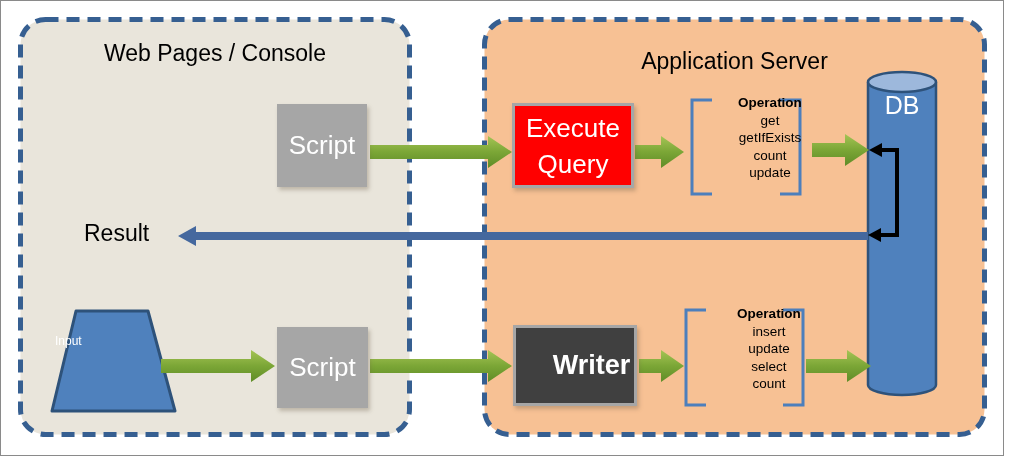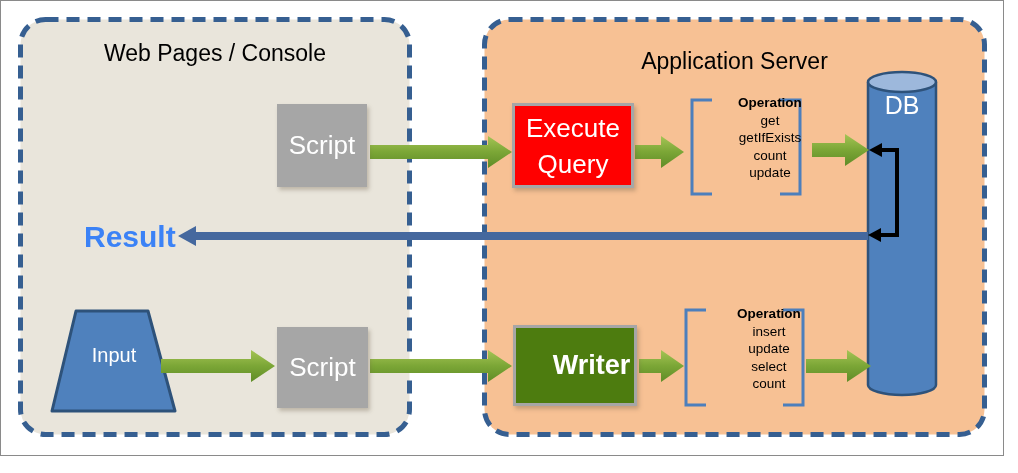--- a/index.html
+++ b/index.html
@@ -25,24 +25,24 @@
   .script-bottom { left:277px; top:327px; width:91px; height:81px; font-size:26px; }
   .execute-query {
     left:512px; top:103px; width:122px; height:85px;
     border:3px solid; font-weight:normal; font-size:26px; line-height:36px;
     flex-direction:column;
   }
   .writer {
     left:513px; top:325px; width:124px; height:81px;
     border:3px solid; font-weight:bold; font-size:27px;
   }
-  .result-label { left:84px; top:220px; font-size:30px; color:#3b82f6;font-weight:bold; }
+  .result-label { left:84px; top:220px; font-size:23px; color:#000000; }
   .input-data-label {
-    left:55px; top:344px; width:118px; text-align:center;
-    color:#ffffff; font-size:20px; line-height:22px;
+    left:55px; top:330px; width:118px; text-align:left;
+    color:#ffffff; font-size:12px; line-height:22px;
   }
   .db-label { left:868px; top:91px; width:68px; text-align:center; color:#ffffff; font-size:25px; }
   .ops { text-align:center; color:#000; font-size:13.5px; line-height:17.5px;margin-left:24px; }
   .ops .ops-title { font-weight:bold; }
   .ops-query { left:694px; top:94px;  width:104px; }
   .ops-write { left:688px; top:305px; width:114px; }
 </style>
 </head>
 <body>
 
@@ -94,21 +94,21 @@
     <span>Script</span>
   </div>
   <div class="abs box script-bottom" style="background-color: rgb(166, 166, 166);">
     <span>Script</span>
   </div>
 
   <div class="abs box execute-query" style="background-color: rgb(255, 0, 0); border-color: rgb(166, 166, 166);">
     <span>Execute</span>
     <span>Query</span>
   </div>
-  <div class="abs box writer" style="background-color: #4d7c0f; border-color: rgb(166, 166, 166); padding-left: 33px;">
+  <div class="abs box writer" style="background-color: #404040; border-color: rgb(166, 166, 166); padding-left: 33px;">
     <span>Writer</span>
   </div>
 
   <div class="abs result-label">Result</div>
 
   <div class="abs input-data-label">
     <div>Input</div>
   </div>
 
   <div class="abs db-label">DB</div>

